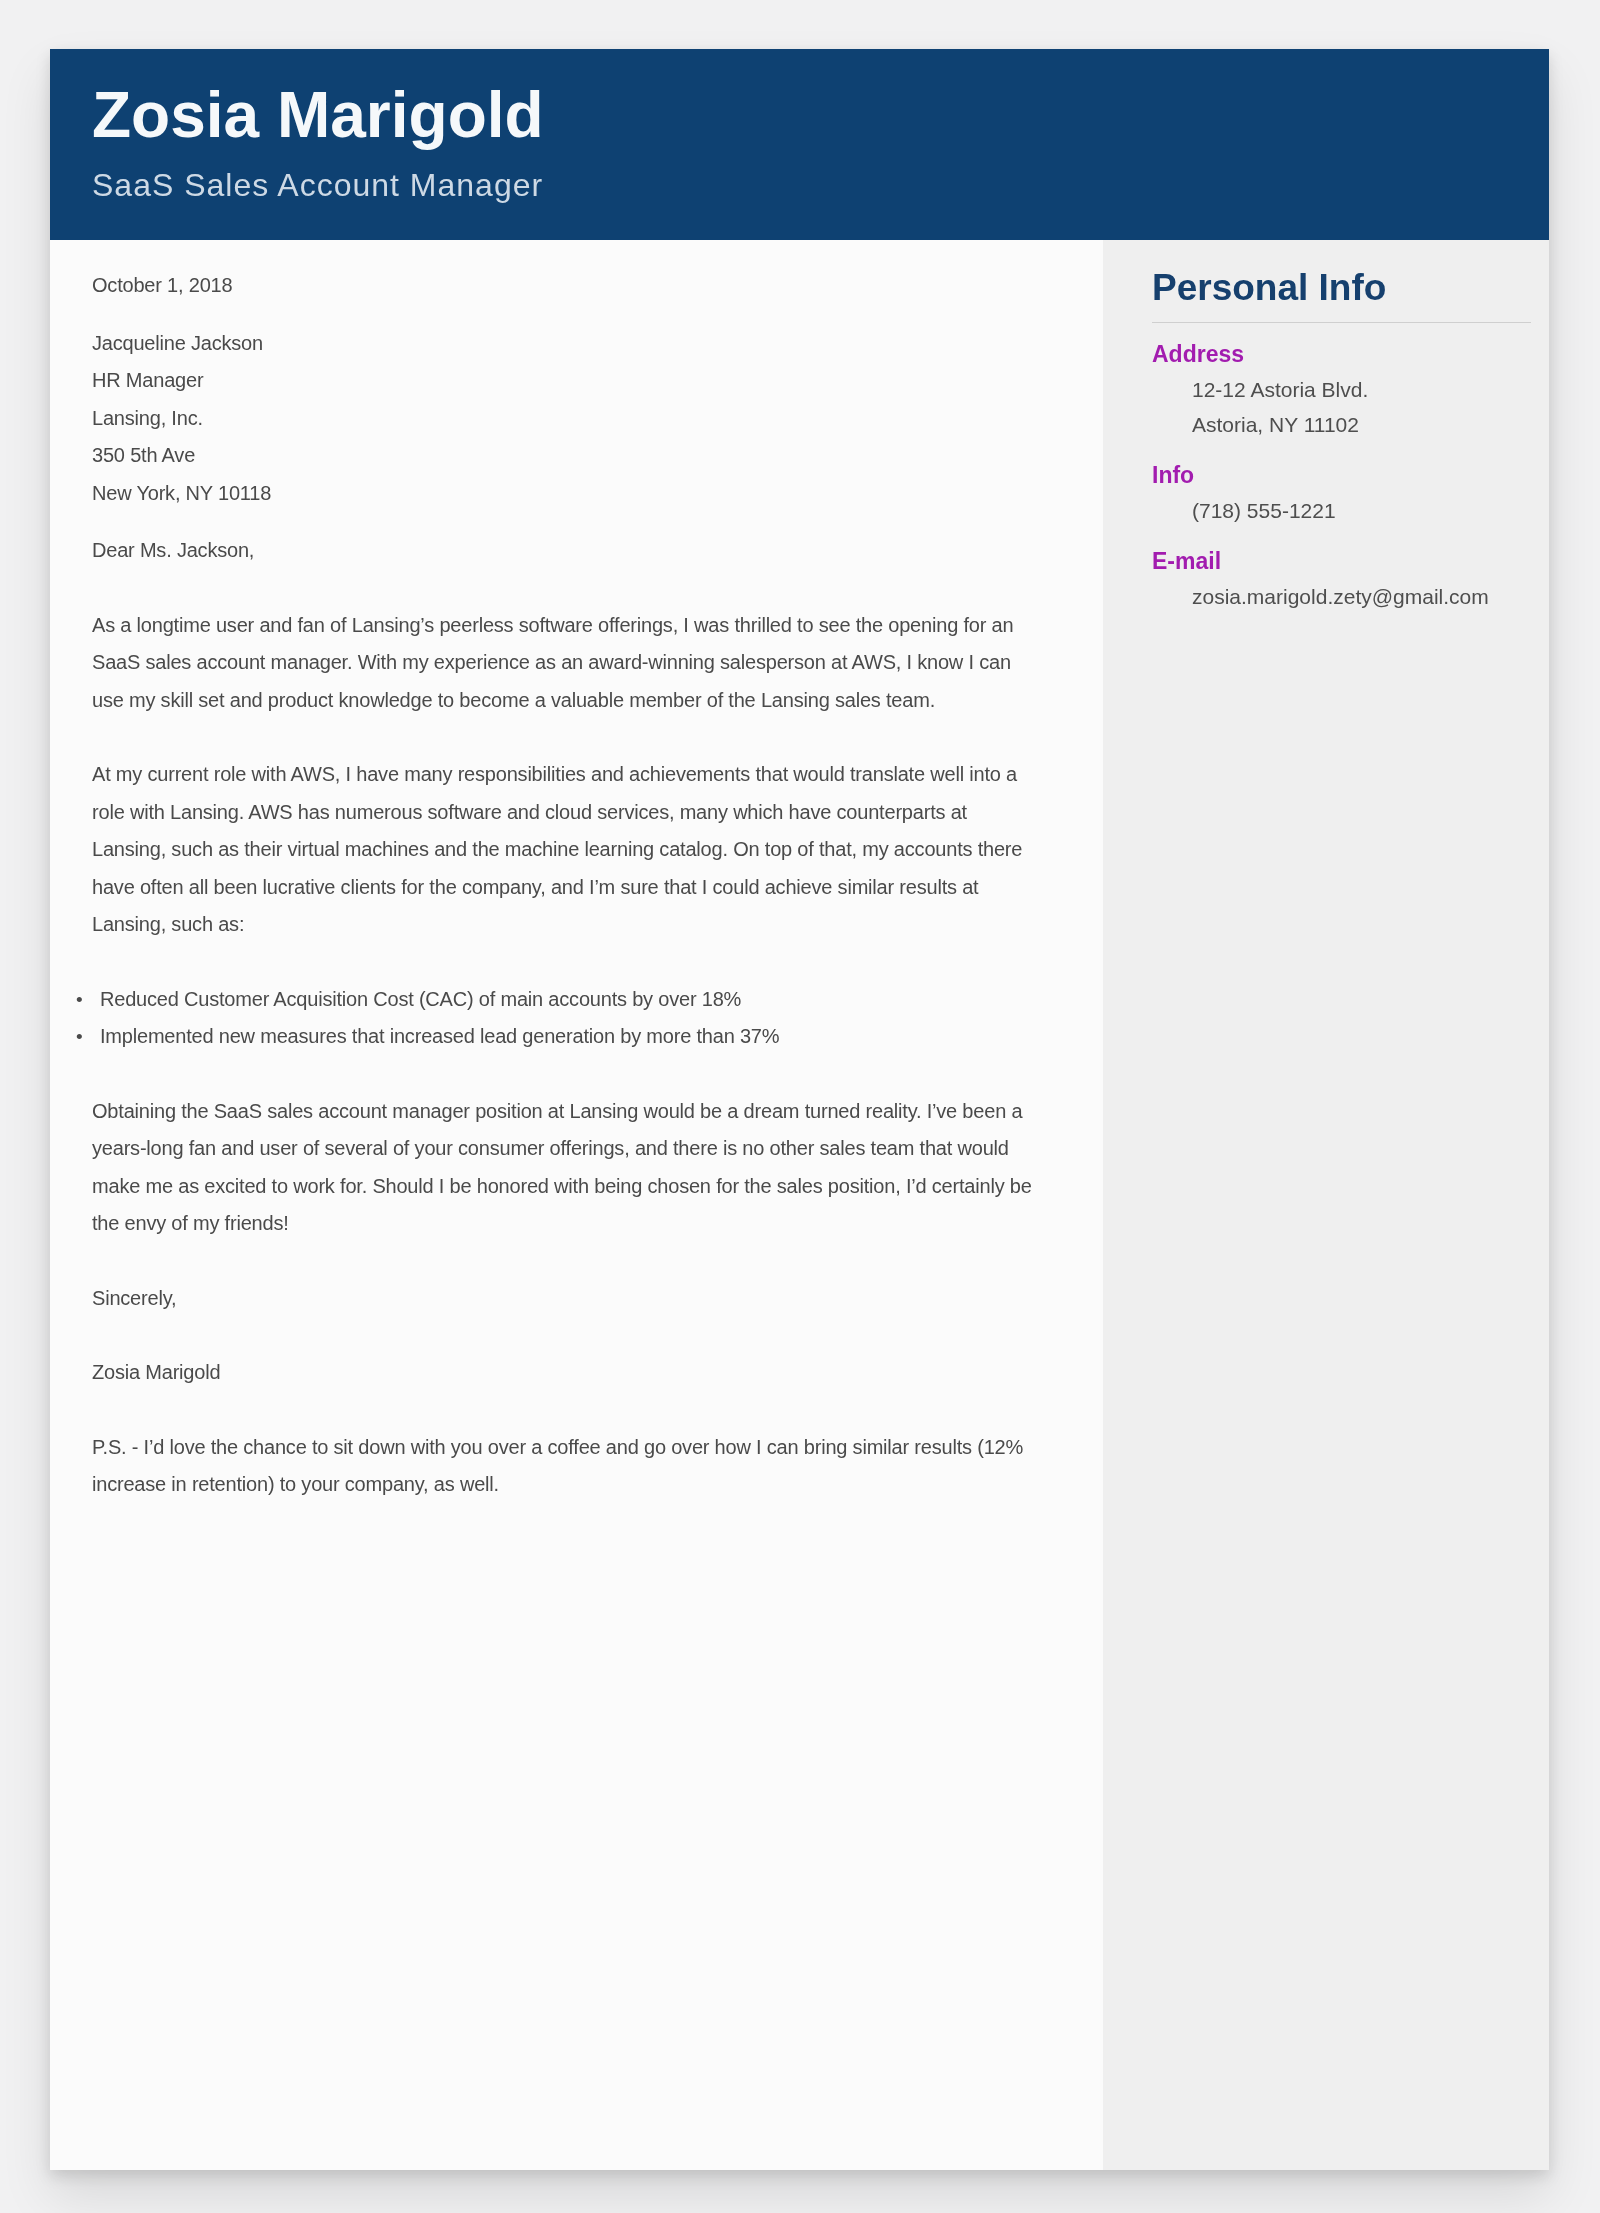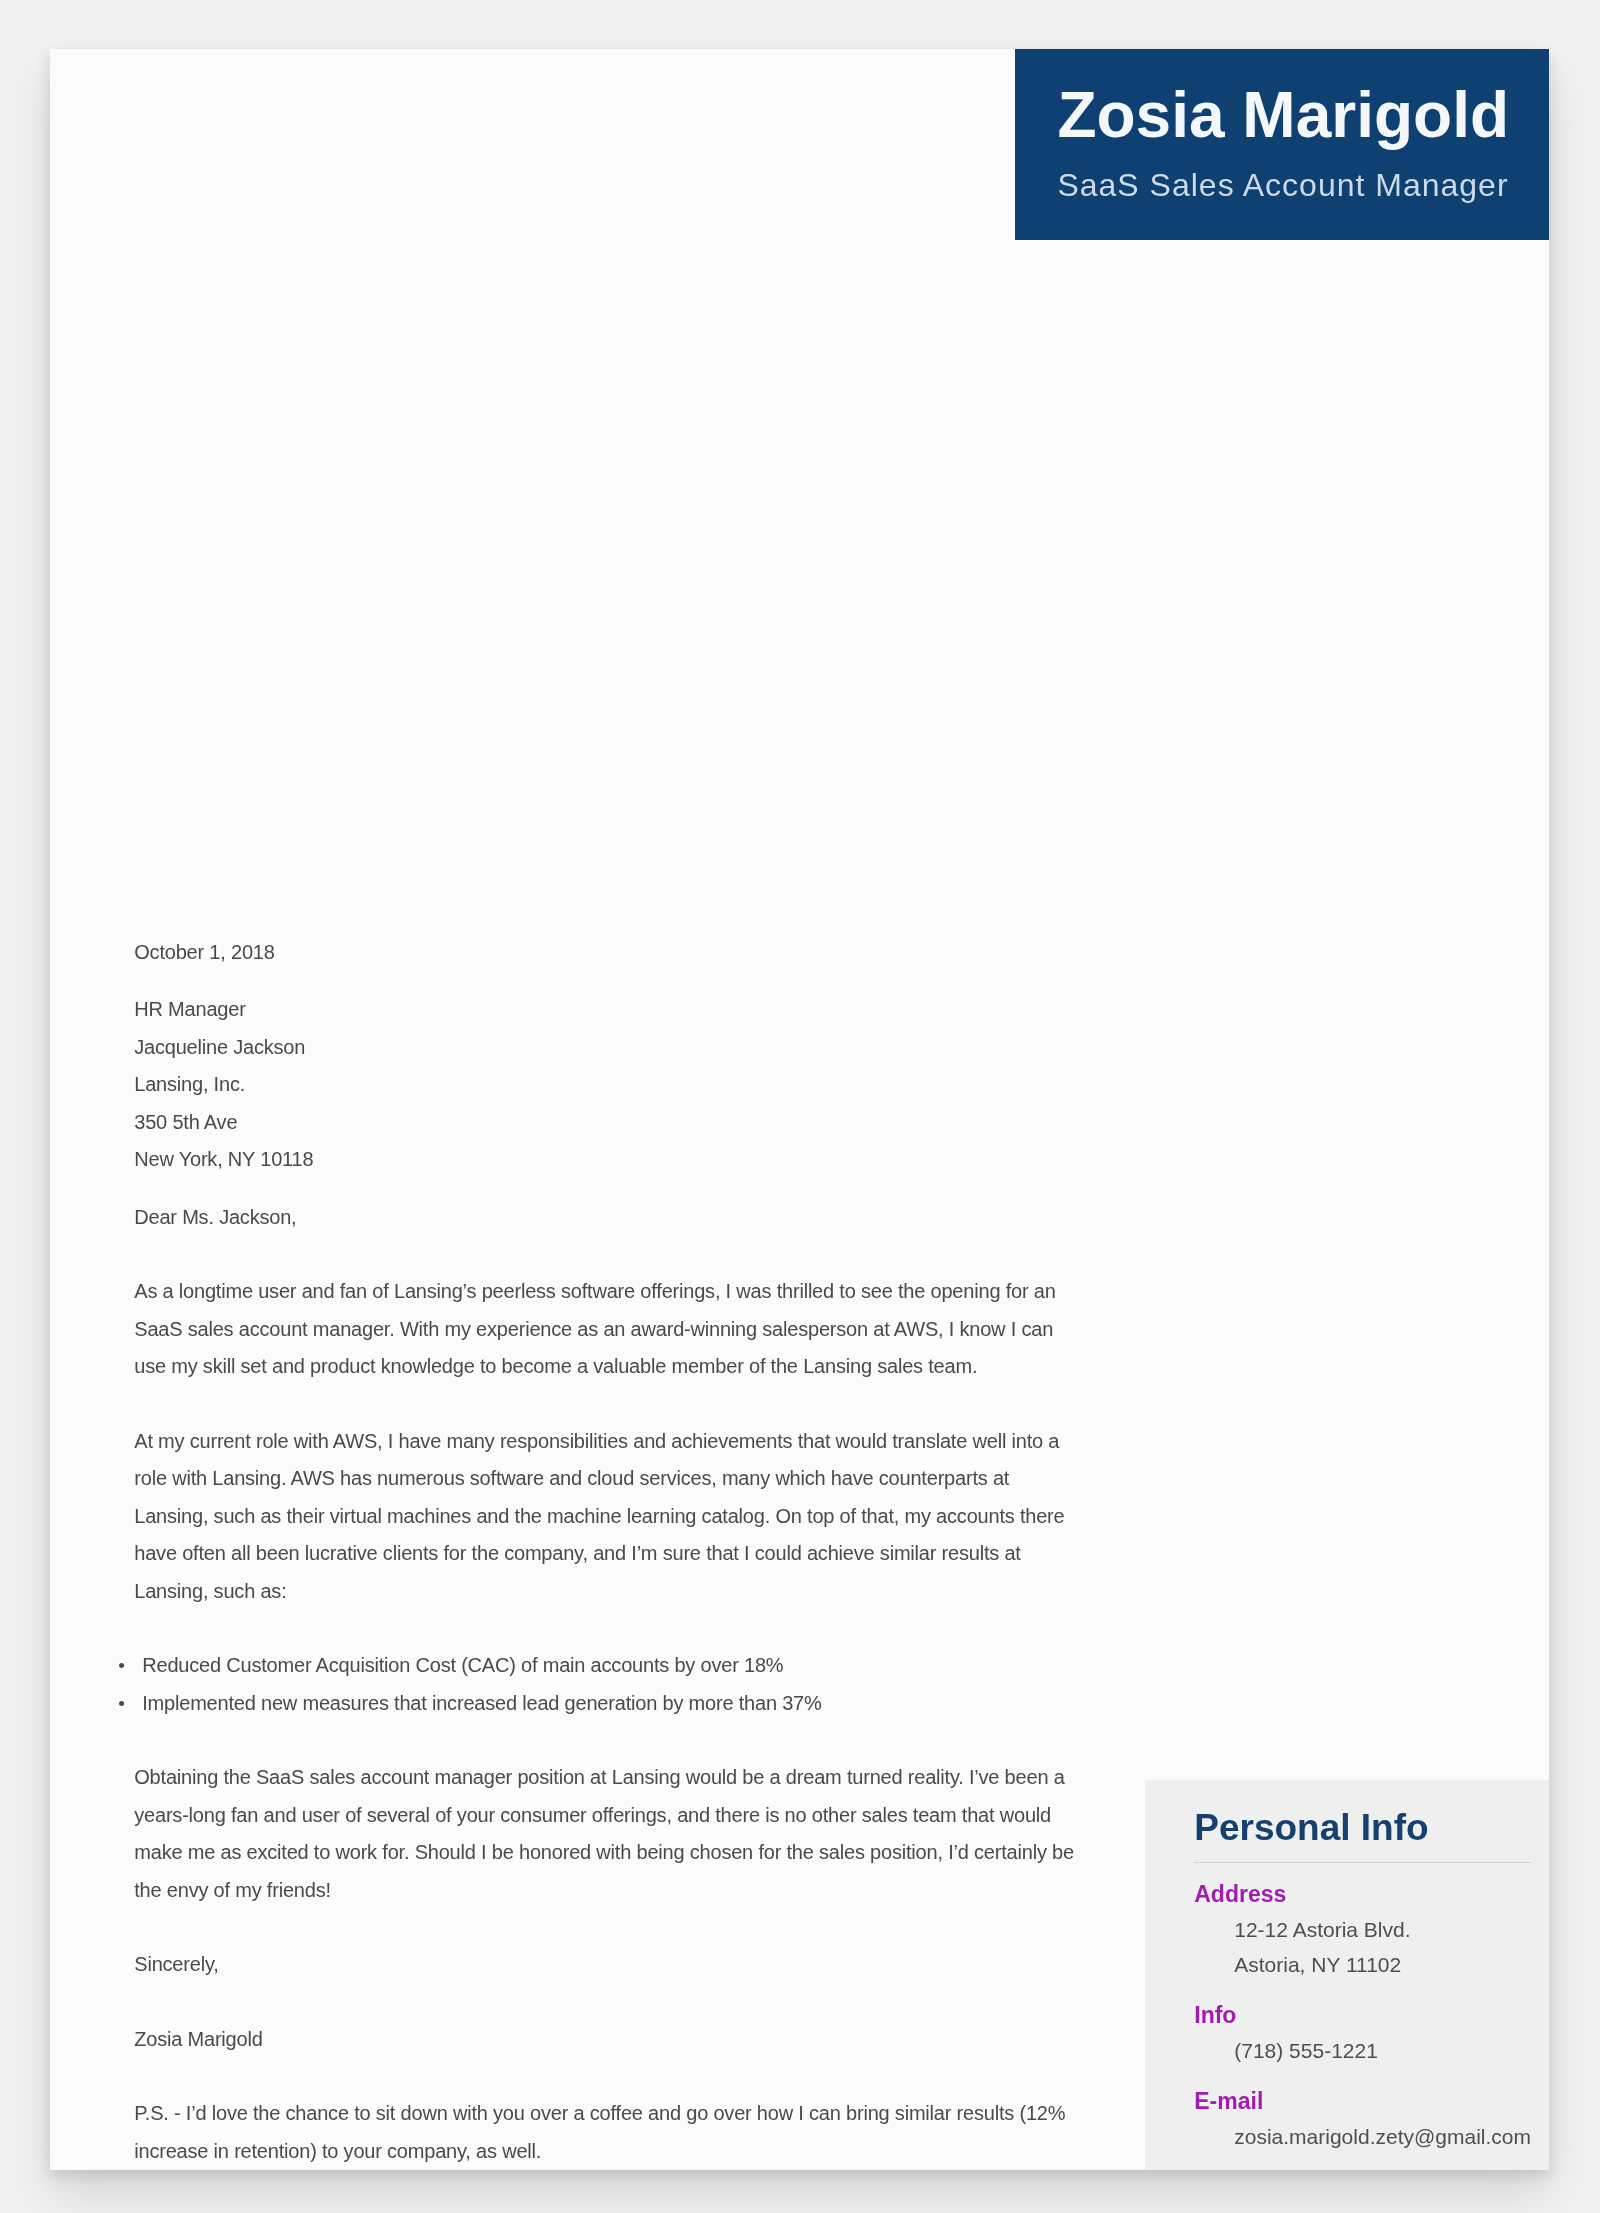--- a/index.html
+++ b/index.html
@@ -1,16 +1,16 @@
 <!DOCTYPE html>
 <html style="--canvas_bg: #f1f1f2; --page_bg: #fbfbfb; --sidebar_bg: #efefef; --header_bg: #0e4172; --heading_text: #16406e; --name_text: #f5f8fa; --subtitle_text: #cdd9e5; --body_text: #4a4a4a; --rule: #cfcfcf;"><head>
 <meta charset="utf-8">
 <title>Cover Letter Preview</title>
 <style>
-  * { box-sizing: border-box; align-items: flex-end; }
+  * { box-sizing: border-box; }
   html, body { margin: 0; padding: 0; }
   body {
     width: 1600px; height: 2213px;
     background: var(--canvas_bg, #f1f1f2);
     font-family: "Liberation Sans", "DejaVu Sans", sans-serif;
     overflow: hidden;
     position: relative;
   }
   .page {
     position: absolute;
@@ -109,22 +109,22 @@
     <h1 class="candidate-name">Zosia Marigold</h1>
     <div class="candidate-title">SaaS Sales Account Manager</div>
   </header>
 
   <div class="page-body">
 
     <main class="letter">
       <div class="date">October 1, 2018</div>
 
       <div class="recipient">
+        <div>Jacqueline Jackson</div>
         <div>HR Manager</div>
-        <div>Jacqueline Jackson</div>
         <div>Lansing, Inc.</div>
         <div>350 5th Ave</div>
         <div>New York, NY 10118</div>
       </div>
 
       <div class="salutation">Dear Ms. Jackson,</div>
 
       <p>As a longtime user and fan of Lansing’s peerless software offerings, I was thrilled to see the opening for an SaaS sales account manager. With my experience as an award-winning salesperson at AWS, I know I can use my skill set and product knowledge to become a valuable member of the Lansing sales team.</p>
       <p>At my current role with AWS, I have many responsibilities and achievements that would translate well into a role with Lansing. AWS has numerous software and cloud services, many which have counterparts at Lansing, such as their virtual machines and the machine learning catalog. On top of that, my accounts there have often all been lucrative clients for the company, and I’m sure that I could achieve similar results at Lansing, such as:</p>
 

